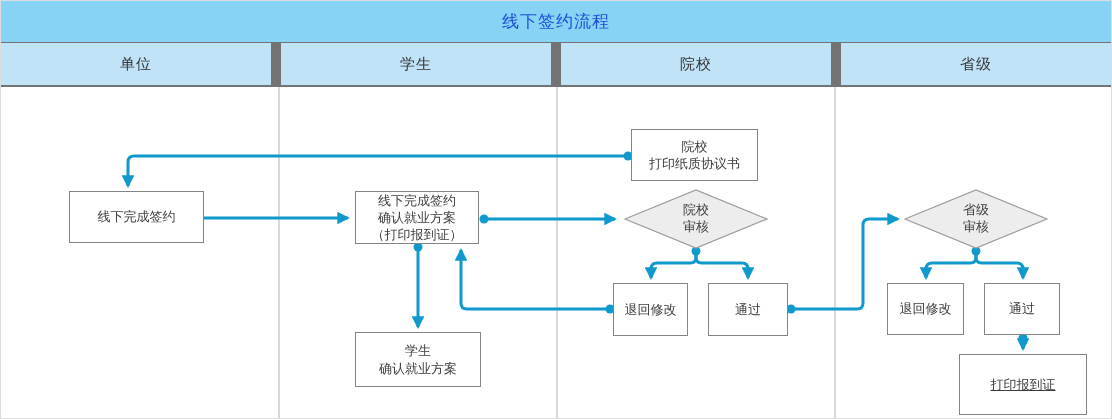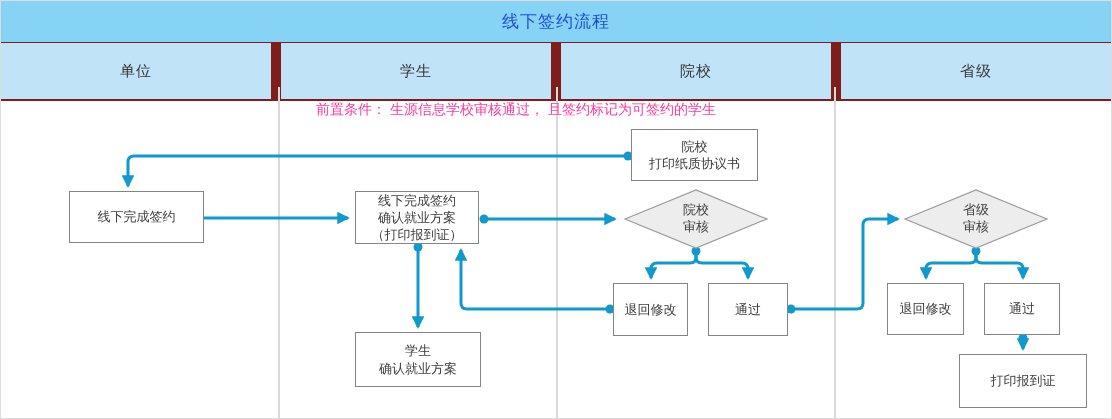--- a/index.html
+++ b/index.html
@@ -16,22 +16,22 @@
     position:relative;width:1112px;height:419px;box-sizing:border-box;
     border:1px solid #dcdcdc;background:#fff;overflow:hidden;
   }
   .title-bar{
     position:absolute;left:0;top:0;width:100%;height:41px;
     background:var(--title-bar);
     display:flex;align-items:center;justify-content:center;
     font-size:17px;color:#1d4ed8;letter-spacing:1px;
   }
   .lane-headers{
-    position:absolute;left:0;top:41px;width:100%;height:59px;
-    background:#7f1d1d;display:flex;gap:10px;
+    position:absolute;left:0;top:41px;width:100%;height:45px;
+    background:#737373;display:flex;gap:10px;
     padding:1px 0 2px 0;box-sizing:border-box;
   }
   .lane-header{
     flex:1;background:var(--lane-header);
     display:flex;align-items:center;justify-content:center;
     font-size:15px;color:#353535;letter-spacing:1px;
   }
   .lane-divider{
     position:absolute;top:86px;height:331px;width:2px;background:#d8d8d8;
   }
@@ -82,21 +82,20 @@
     </div>
     <div class="lane-header">
       <span>省级</span>
     </div>
   </div>
 
   <div class="lane-divider" style="left:277px;"></div>
   <div class="lane-divider" style="left:555px;"></div>
   <div class="lane-divider" style="left:833px;"></div>
 
-  <div class="precondition">前置条件： 生源信息学校审核通过， 且签约标记为可签约的学生</div>
 
   <svg class="connectors" width="1112" height="419" viewBox="0 0 1112 419">
     <defs>
       <marker id="arrow" viewBox="0 0 10 10" refX="8.5" refY="5" markerWidth="4.2" markerHeight="4.2" orient="auto" markerUnits="strokeWidth">
         <path d="M0,0 L10,5 L0,10 z"></path>
       </marker>
     </defs>
 
     <path d="M627,155 H133 Q127,155 127,161 V185" marker-end="url(#arrow)"></path>
     <path d="M196,217 H347" marker-end="url(#arrow)"></path>
@@ -150,21 +149,21 @@
   </div>
 
   <div class="node" style="left:886px;top:282px;width:77px;height:52px;">
     <span>退回修改</span>
   </div>
 
   <div class="node" style="left:983px;top:282px;width:76px;height:52px;">
     <span>通过</span>
   </div>
 
-  <div class="node" style="left:958px;top:353px;width:128px;height:54px;">
+  <div class="node" style="left:958px;top:353px;width:128px;height:61px;text-decoration:underline;">
     <span>打印报到证</span>
   </div>
 
   <div class="diamond" style="left:623px;top:188px;width:144px;height:60px;">
     <svg width="144" height="60" viewBox="0 0 144 60">
       <polygon points="1,30 72,1 143,30 72,59" fill="var(--decision-fill)" stroke="#9c9c9c" stroke-width="1.2"></polygon>
     </svg>
     <div class="diamond-label">
       <span>院校</span>
       <span>审核</span>

